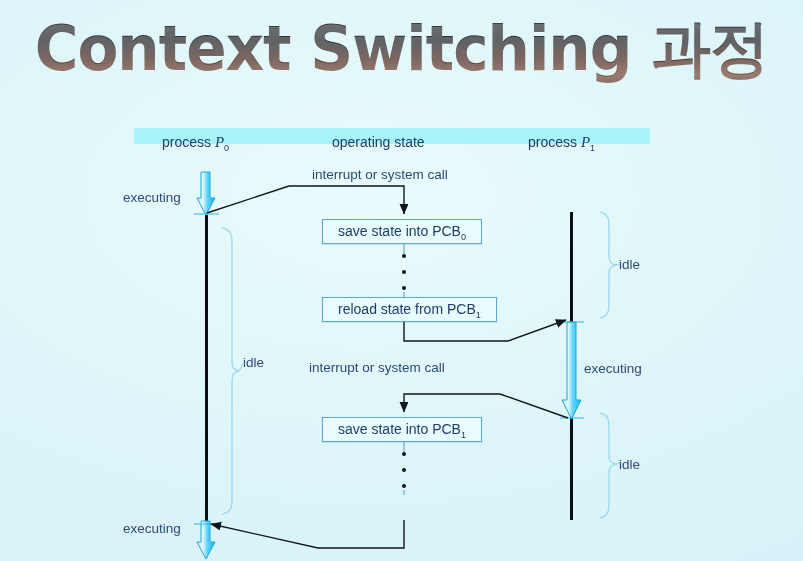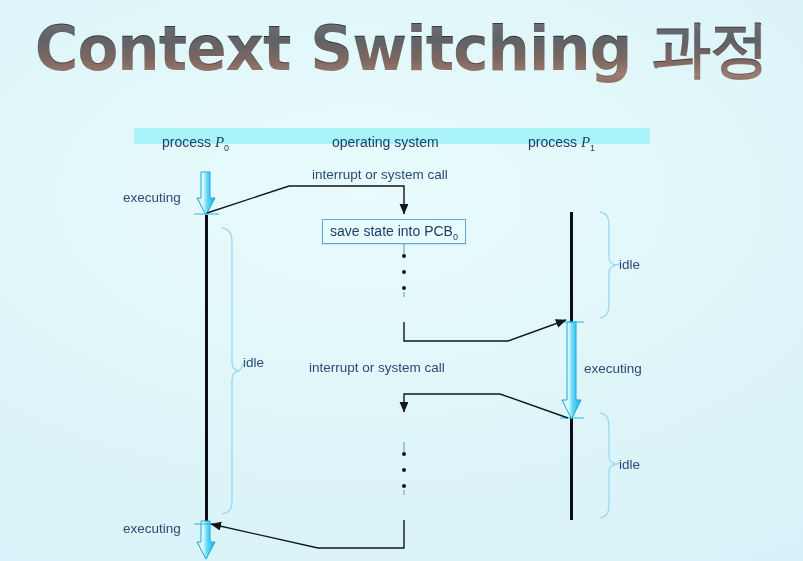--- a/index.html
+++ b/index.html
@@ -78,21 +78,21 @@
   
   .pbox {
     position: absolute;
     box-sizing: border-box;
     border: 1px solid #5fa6d8;
     background: #e8fbfd;
     color: #1d3d6b;
     font-size: 14px;
     height: 25px;
     line-height: 23px;
-    padding: 0 7px;
+    padding: 0 15px;
     white-space: nowrap;
     box-shadow: 0 1px 1px rgba(90,140,180,0.18);
   }
 
   
   .blackbar {
     position: absolute;
     width: 3px;
     background: #0b0e12;
   }
@@ -119,21 +119,21 @@
 
 <div id="stage">
 
   <div id="title">Context Switching 과정</div>
 
   <div id="header-band">
     <div class="hdr-label" id="hdr-p0">
       <span>process</span>
       <span class="ital">P</span><sub>0</sub>
     </div>
-    <div class="hdr-label" id="hdr-os">operating system</div>
+    <div class="hdr-label" id="hdr-os">operating state</div>
     <div class="hdr-label" id="hdr-p1">
       <span>process</span>
       <span class="ital">P</span><sub>1</sub>
     </div>
   </div>
 
   <div class="dtext" style="left:312px; top:167px;">interrupt or system call</div>
   <div class="dtext" style="left:309px; top:360px;">interrupt or system call</div>
 
   <div class="dtext" style="left:123px; top:190px;">executing</div>
@@ -143,20 +143,26 @@
   <div class="dtext" style="left:243px; top:355px;">idle</div>
   <div class="dtext" style="left:619px; top:257px;">idle</div>
   <div class="dtext" style="left:619px; top:457px;">idle</div>
 
   <div class="blackbar" style="left:205px; top:215px; height:310px;"></div>
   <div class="blackbar" style="left:570px; top:212px; height:110px;"></div>
   <div class="blackbar" style="left:570px; top:410px; height:110px;"></div>
 
   <div class="pbox" style="left:322px; top:219px;">
     <span>save state into PCB</span><sub>0</sub>
+  </div>
+  <div class="pbox" style="left:322px; top:297px;">
+    <span>reload state from PCB</span><sub>1</sub>
+  </div>
+  <div class="pbox" style="left:322px; top:417px;">
+    <span>save state into PCB</span><sub>1</sub>
   </div>
 
   <div class="dot" style="left:402px; top:254px;"></div>
   <div class="dot" style="left:402px; top:270px;"></div>
   <div class="dot" style="left:402px; top:286px;"></div>
 
   <div class="dot" style="left:402px; top:452px;"></div>
   <div class="dot" style="left:402px; top:468px;"></div>
   <div class="dot" style="left:402px; top:484px;"></div>
 

